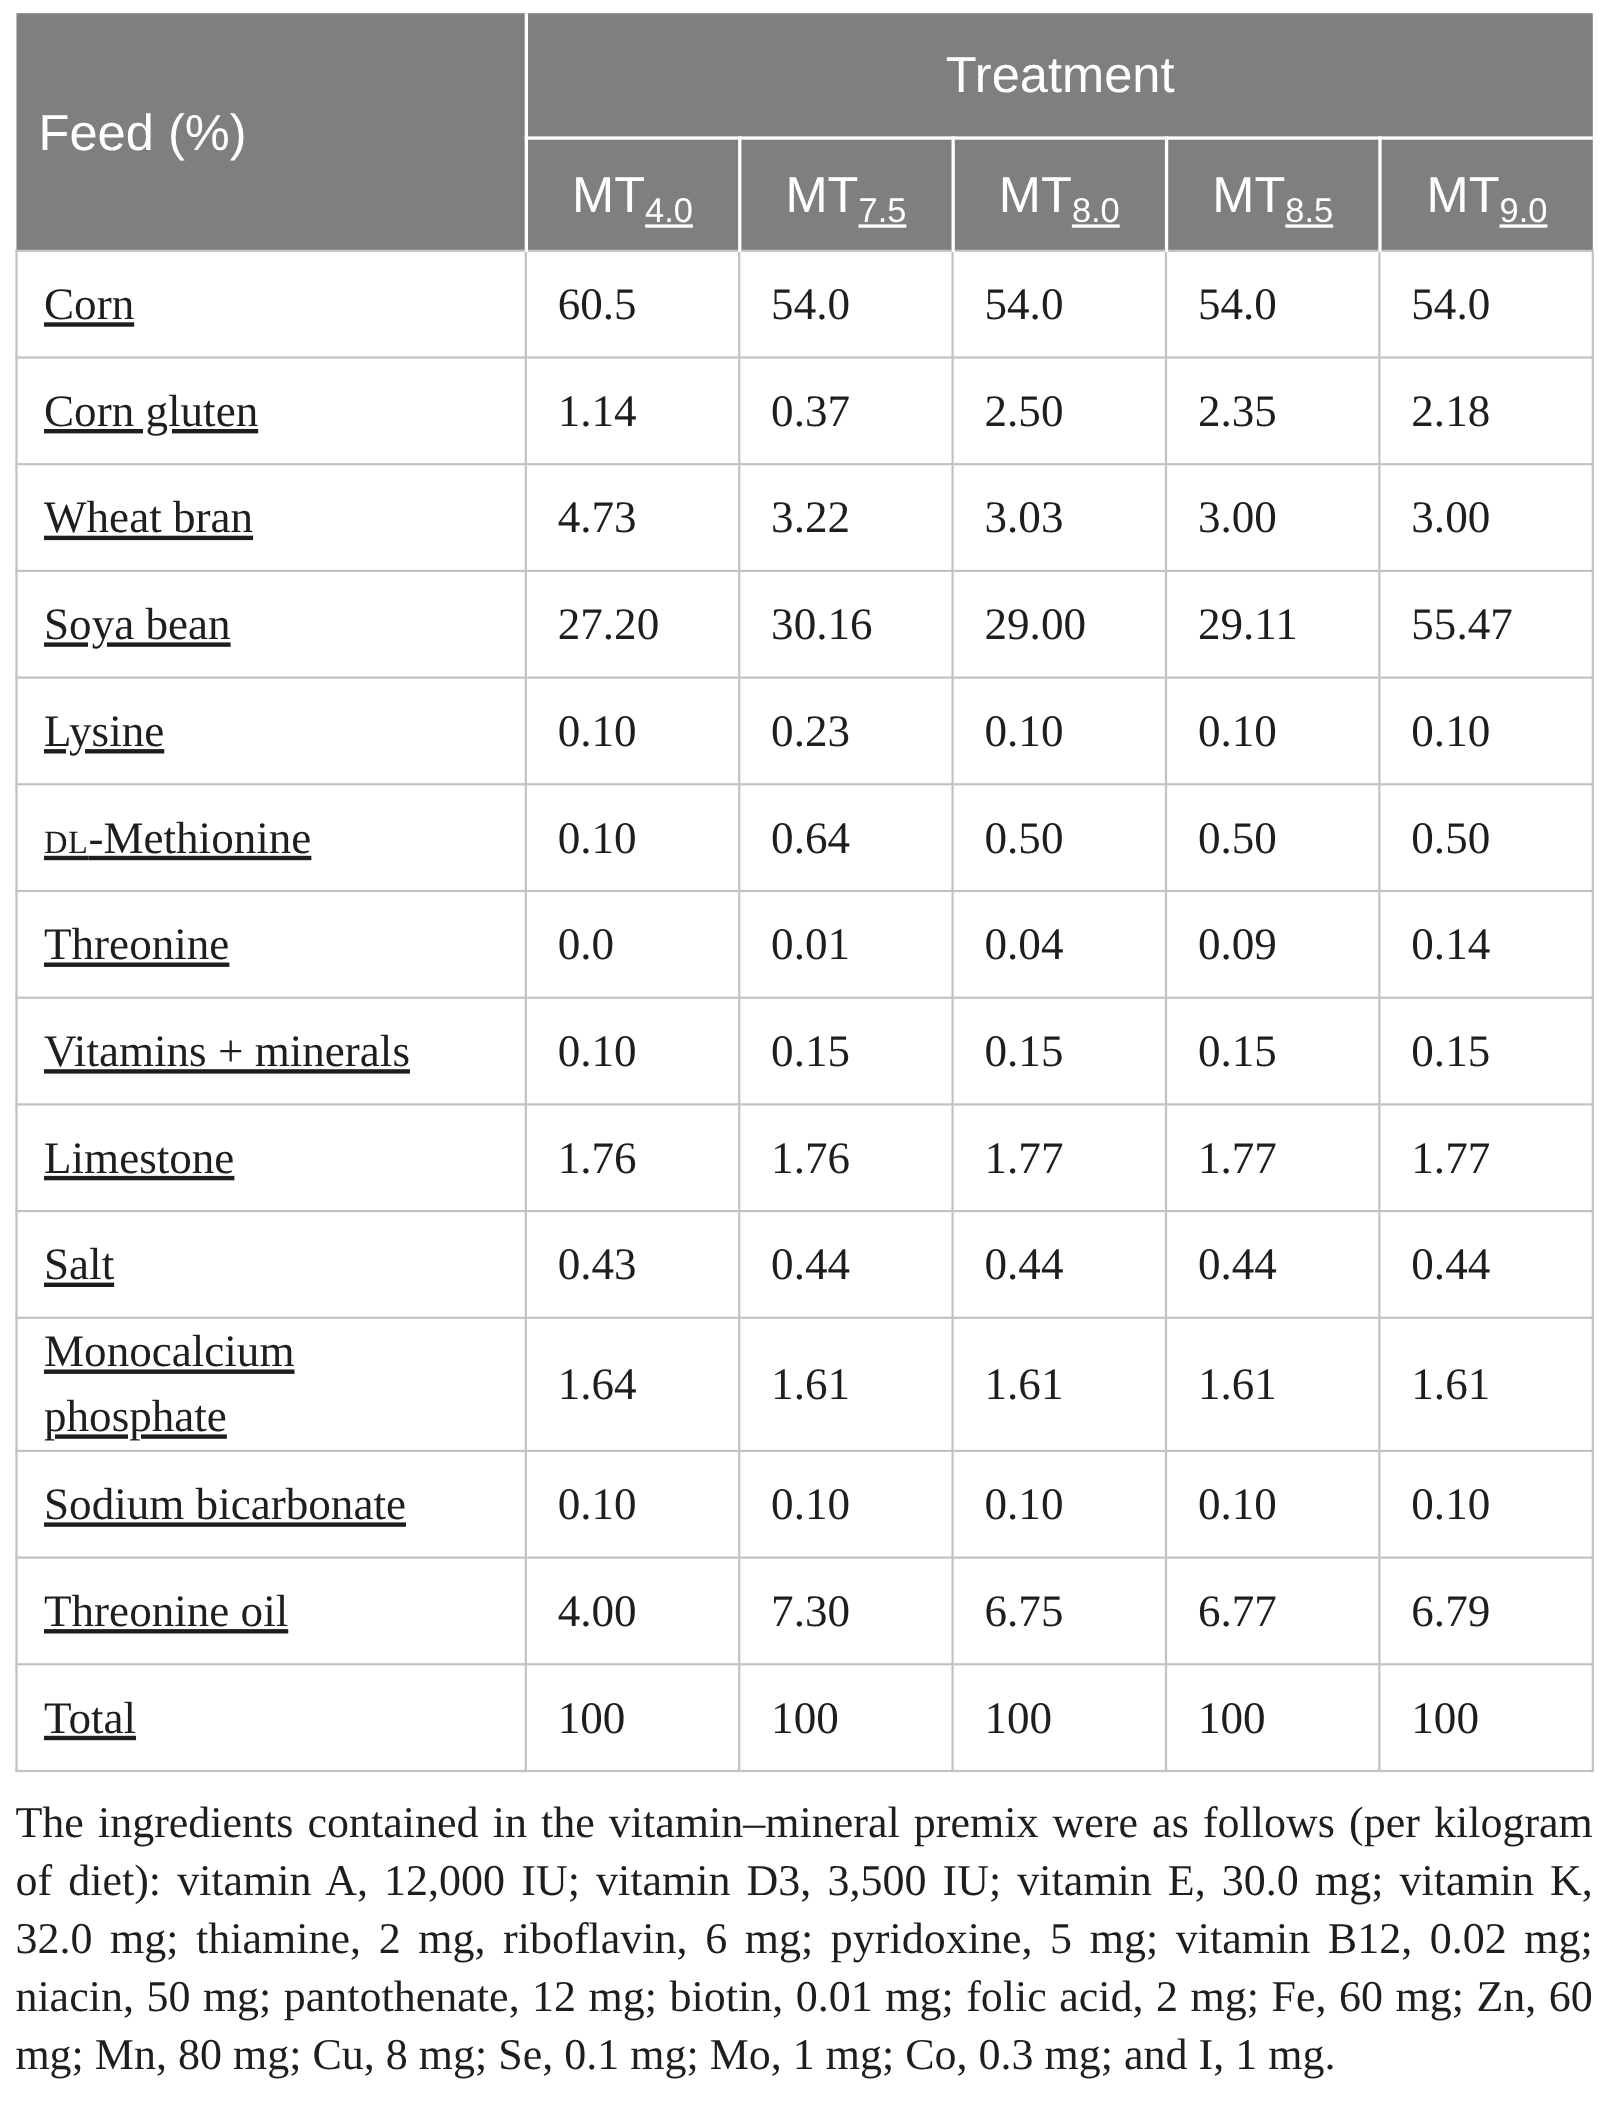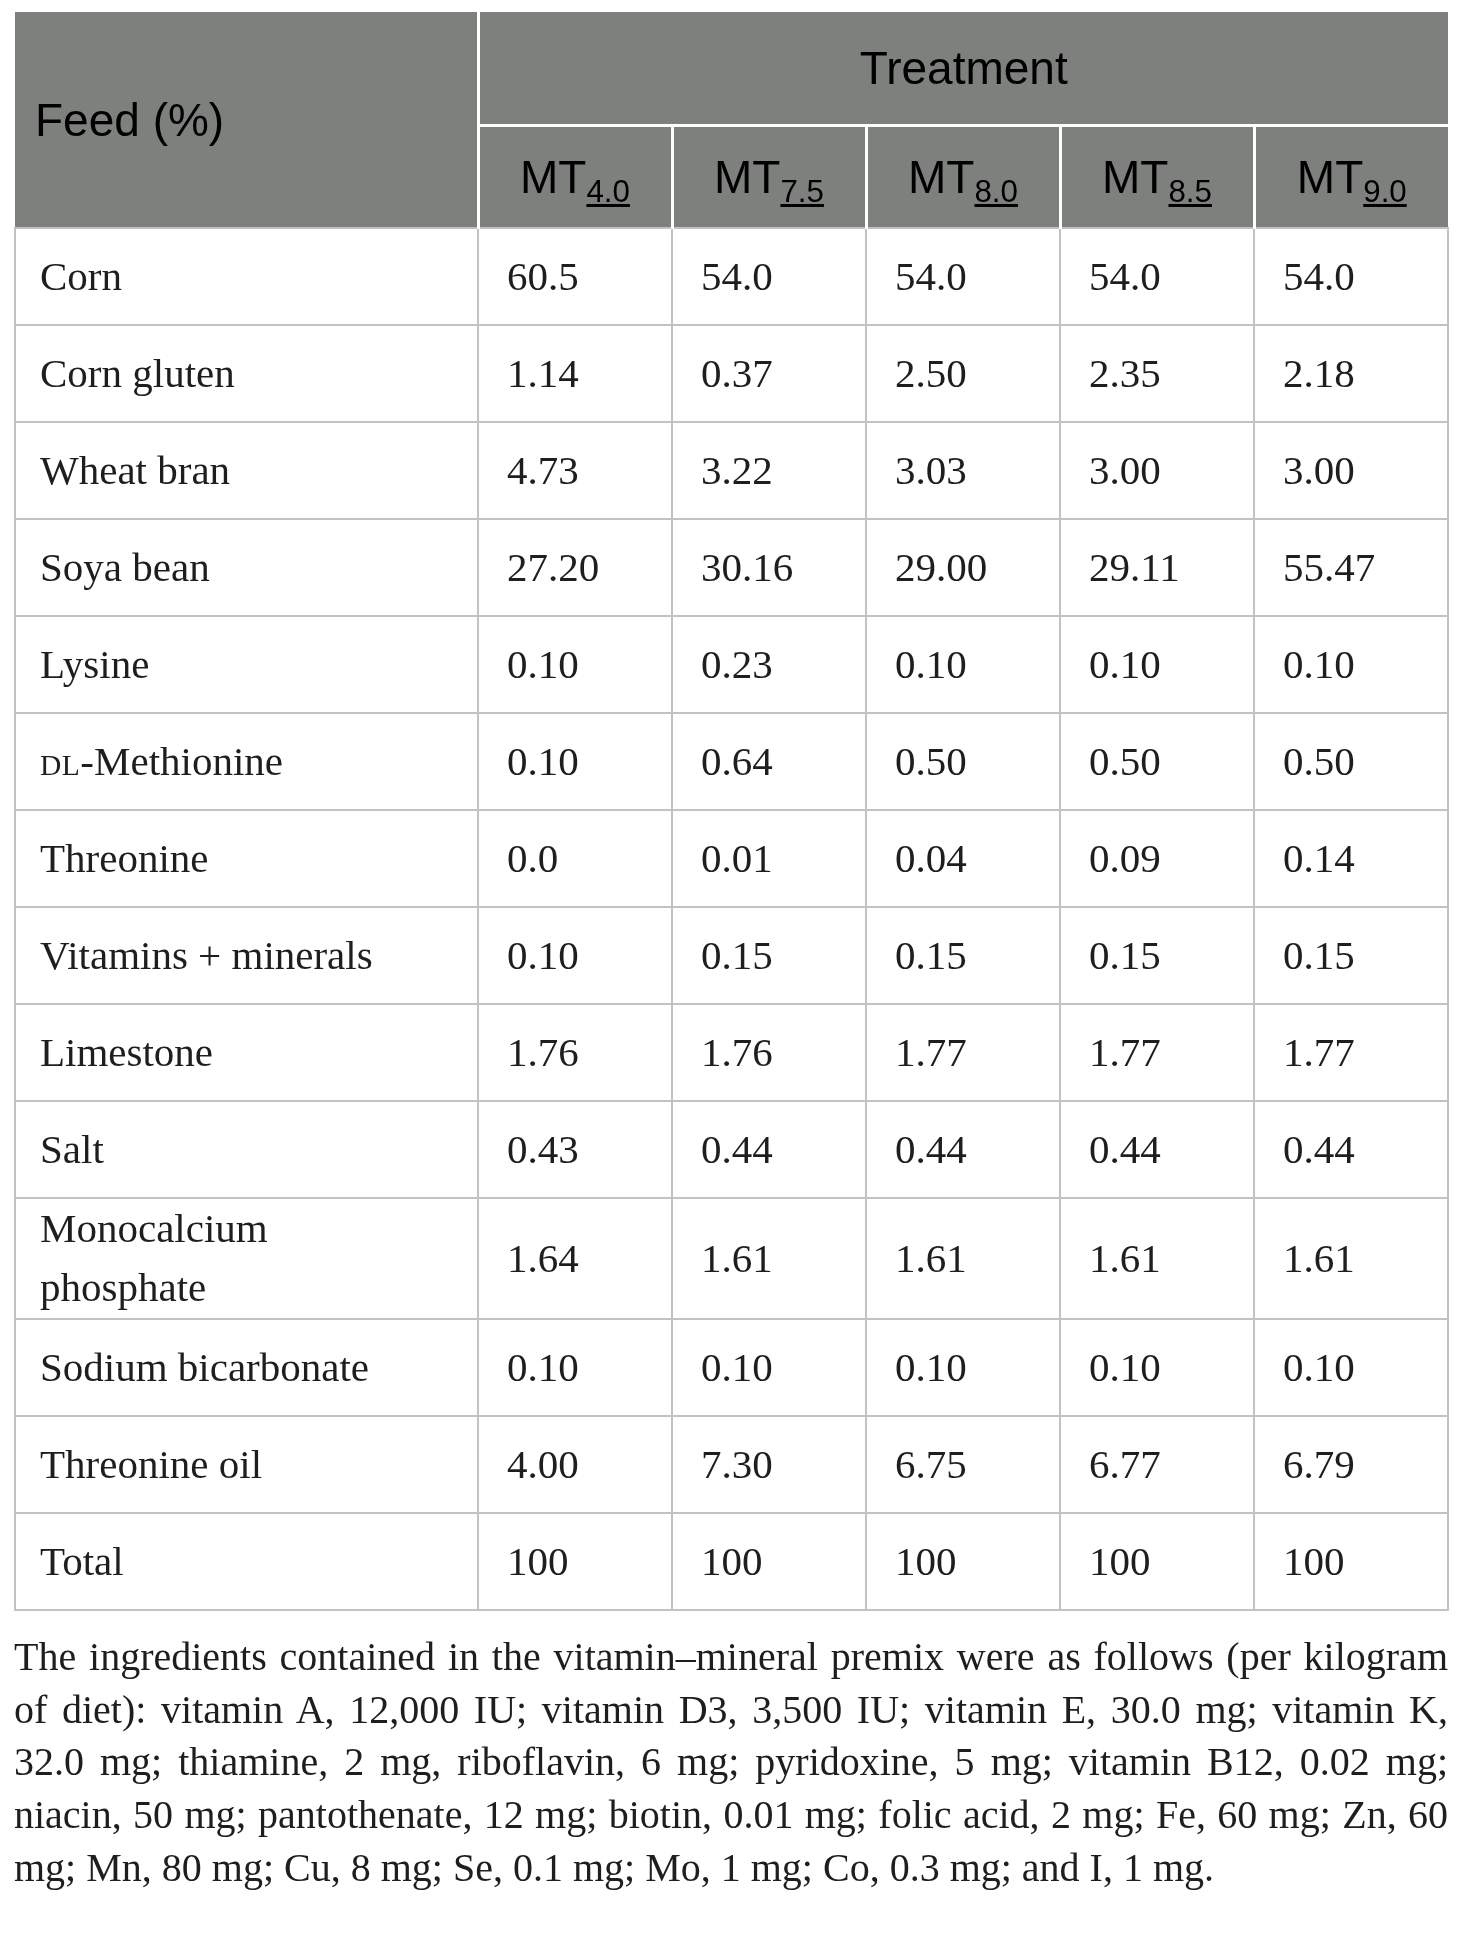--- a/index.html
+++ b/index.html
@@ -22,21 +22,21 @@
     border-collapse: collapse;
     table-layout: fixed;
     width: 1434px;
   }
   col.c-label { width: 463px; }
   col.c-val   { width: 194px; }
 
   
   th {
     background: #7d807d;
-    color: #000000;
+    color: #ffffff;
     font-family: "Liberation Sans", sans-serif;
     font-weight: 400;
     padding: 0;
   }
   th.th-corner {
     text-align: left;
     padding-left: 20px;
     font-size: 46px;
     border-right: 3px solid #ffffff;
     vertical-align: middle;
@@ -72,20 +72,21 @@
     vertical-align: middle;
     font-size: 41px;
     line-height: 1.45;
     color: #1e1e1e;
     padding: 0;
   }
   td.label-cell {
     padding-left: 24px;
     padding-right: 62px;
     text-align: left;
+    text-decoration: underline;
   }
   td.value-cell {
     padding-left: 28px;
     text-align: left;
   }
   .smallcaps { font-size: 0.72em; letter-spacing: 0.5px; text-align: center; }
 
   
   .footnote {
     width: 1434px;

